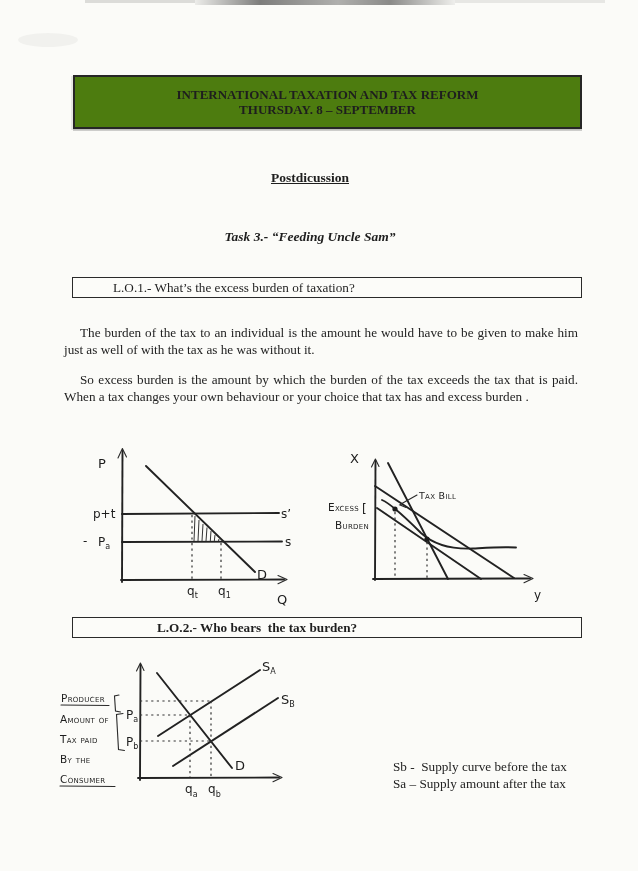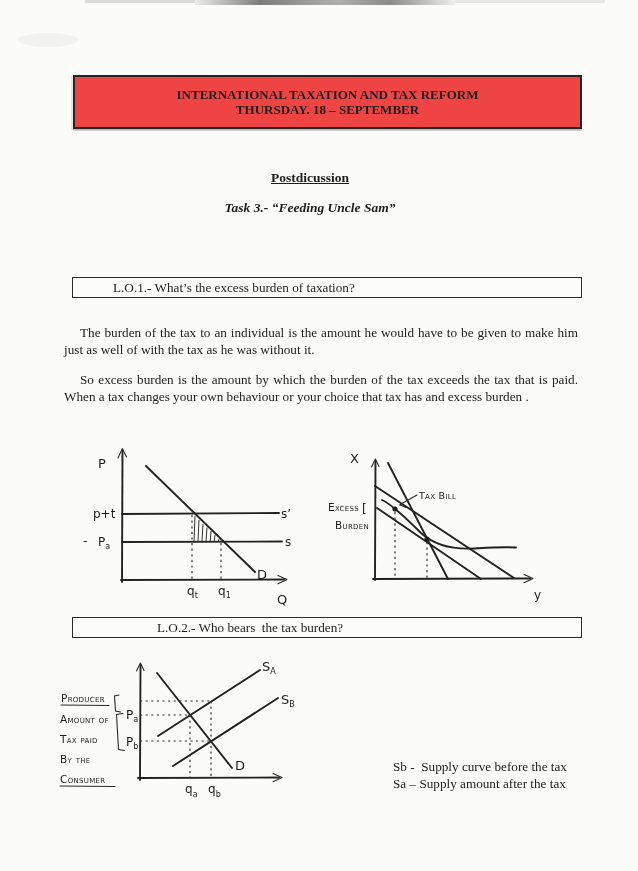--- a/index.html
+++ b/index.html
@@ -4,31 +4,31 @@
 <style>
   html,body{margin:0;padding:0;}
   body{width:638px;height:871px;background:#e9e9e7;font-family:"Liberation Serif",serif;}
   #page{position:relative;width:638px;height:871px;background:#fbfbf8;overflow:hidden;color:#1e1e1e;}
   .pre{white-space:pre-wrap;}
   
   .scan-strip{position:absolute;pointer-events:none;}
   
   #header-box{position:absolute;left:73px;top:75px;width:505px;height:50px;
     border:2px solid #262626;box-shadow:0 2px 0 rgba(0,0,0,.18), -2px 1px 0 rgba(0,0,0,.08);
-    display:flex;flex-direction:column;justify-content:center;align-items:center;background:#ef4444;}
+    display:flex;flex-direction:column;justify-content:center;align-items:center;background:#4d7c0f;}
   #header-box div{font-weight:bold;font-size:13px;line-height:15px;text-align:center;}
   
   .center-head{position:absolute;left:0;width:620px;text-align:center;}
   #postdiscussion{top:170px;font-weight:bold;font-size:13.5px;text-decoration:underline;}
-  #task-heading{top:200px;font-weight:bold;font-style:italic;font-size:13.5px;}
+  #task-heading{top:229px;font-weight:bold;font-style:italic;font-size:13.5px;}
   
   .lo-box{position:absolute;left:72px;width:508px;height:19px;border:1.4px solid #2a2a2a;
     display:flex;align-items:center;font-size:13.2px;background:#fcfcf9;text-align:center;}
   #lo1-box{top:277px;}  #lo1-box span{padding-left:40px;}
-  #lo2-box{top:617px;}  #lo2-box span{padding-left:84px;}
+  #lo2-box{top:617px;}  #lo2-box span{padding-left:84px;font-weight:bold;}
   
   .para{position:absolute;left:64px;width:514px;font-size:13.2px;line-height:16.5px;
     text-align:justify;text-indent:16px;color:#222;}
   #para1{top:325px;}
   #para2{top:372px;}
   
   #legend{position:absolute;left:393px;top:724px;font-size:13.2px;line-height:17px;color:#222;margin-top:34px;}
   
   svg.diag{position:absolute;overflow:visible;}
   .pen{stroke:#222;stroke-width:1.9;fill:none;stroke-linecap:round;stroke-linejoin:round;}
@@ -48,21 +48,21 @@
 <div id="page">
 
   <div class="scan-strip" style="left:195px;top:0;width:260px;height:5px;
        background:linear-gradient(to right,rgba(0,0,0,.06),rgba(0,0,0,.5) 25%,rgba(0,0,0,.3) 55%,rgba(0,0,0,.45) 75%,rgba(0,0,0,.05));"></div>
   <div class="scan-strip" style="left:85px;top:0;width:110px;height:3px;background:rgba(0,0,0,.12);"></div>
   <div class="scan-strip" style="left:455px;top:0;width:150px;height:3px;background:rgba(0,0,0,.08);"></div>
   <div class="scan-strip" style="left:18px;top:33px;width:60px;height:14px;background:rgba(0,0,0,.04);border-radius:50%;"></div>
 
   <div id="header-box">
     <div class="pre">INTERNATIONAL TAXATION AND TAX REFORM</div>
-    <div class="pre">THURSDAY. 18 – SEPTEMBER</div>
+    <div class="pre">THURSDAY. 8 – SEPTEMBER</div>
   </div>
 
   <div id="postdiscussion" class="center-head">Postdicussion</div>
   <div id="task-heading" class="center-head">Task 3.- “Feeding Uncle Sam”</div>
 
   <div id="lo1-box" class="lo-box">
     <span class="pre">L.O.1.- What’s the excess burden of taxation?</span>
   </div>
 
   <div id="para2" class="para">So excess burden is the amount by which the burden of the tax exceeds the tax that is paid. When a tax changes your own behaviour or your choice that tax has and excess burden .</div>

